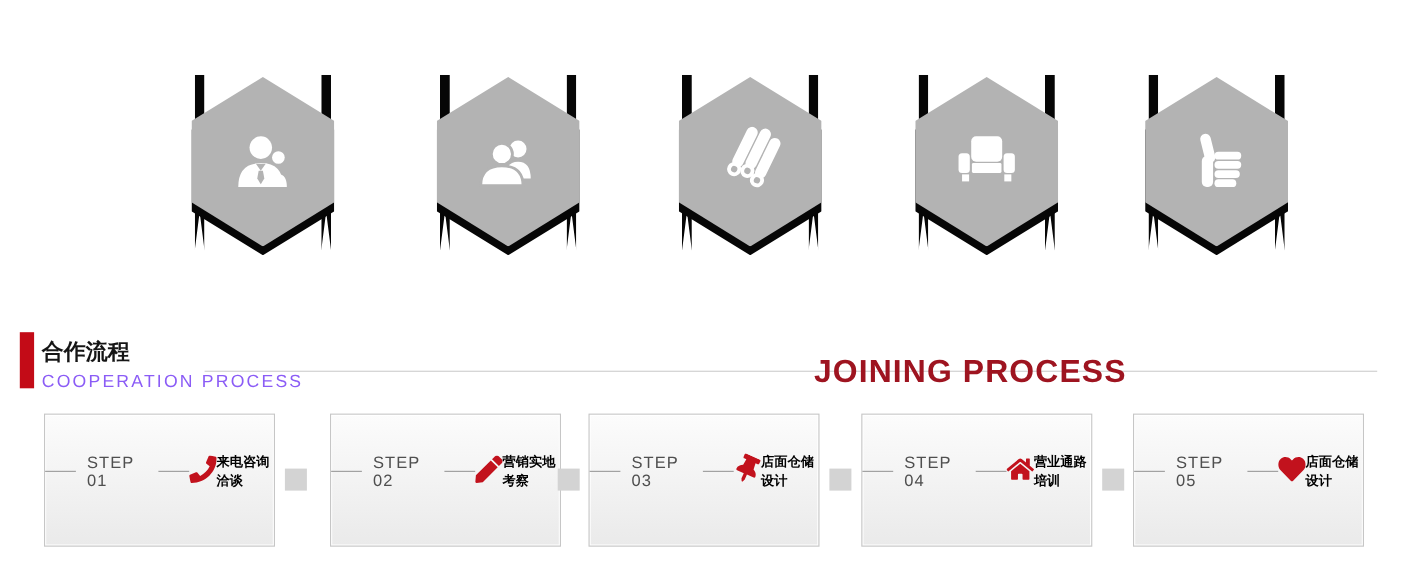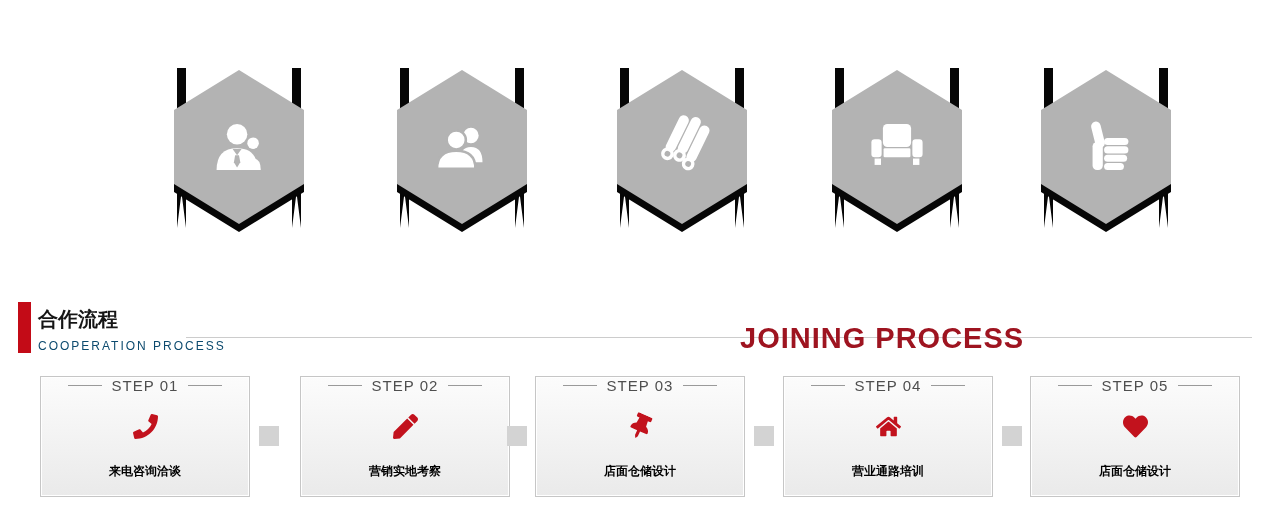--- a/index.html
+++ b/index.html
@@ -18,29 +18,29 @@
     clip-path:polygon(50% 0,100% 26%,100% 74%,50% 100%,0 74%,0 26%); }
   .hex { position:absolute; left:4px; top:4px; width:130px; height:154px; background:#b3b3b3;
     clip-path:polygon(50% 0,100% 26%,100% 74%,50% 100%,0 74%,0 26%);
     display:flex; align-items:center; justify-content:center; }
   .hex svg { width:64px; height:64px; }
 
   
   .accent-bar { position:absolute; left:18px; top:302px; width:13px; height:51px; background:#c30b17; }
   .sec-title { position:absolute; left:38px; top:306px; font-size:20px; font-weight:bold; color:#151515; }
   .sec-line { position:absolute; left:186px; top:337px; width:1066px; height:1px; background:#cccccc; }
-  .sec-sub { position:absolute; left:38px; top:339px; font-size:12px; letter-spacing:2px; color:#0c4a6e; }
+  .sec-sub { position:absolute; left:38px; top:339px; font-size:16px; letter-spacing:2px; color:#8b5cf6; }
   .sec-slogan { position:absolute; left:740px; top:322px; font-size:29px; font-weight:bold;
     letter-spacing:1px; color:#9e1420; }
 
   
   .step-card { position:absolute; top:376px; width:210px; height:121px;
     background:linear-gradient(180deg,#fcfcfc 0%,#eaeaea 100%);
     border:1px solid #c6c6c6; box-shadow:inset 0 0 0 1px #ffffff;
-    display:flex; flex-direction:column; align-items:center; justify-content:space-between;
+    display:flex; flex-direction:row; align-items:center; justify-content:space-between;
     padding:0 0 16px; }
   .step-card.c0 { left:40px; } .step-card.c1 { left:300px; } .step-card.c2 { left:535px; }
   .step-card.c3 { left:783px; } .step-card.c4 { left:1030px; }
   .step-head { display:flex; align-items:center; gap:10px; color:#4f4f4f; font-size:15px; letter-spacing:1px; }
   .step-head .rule { width:34px; height:1px; background:#9a9a9a; }
   .step-icon svg { width:25px; height:25px; fill:#c2121d; }
   .step-icon.tilt svg { transform:rotate(24deg); }
   .step-title { font-size:12px; font-weight:bold; color:#000; }
   .connector { position:absolute; top:426px; width:20px; height:20px; background:#d3d3d3; }
   .connector.k0 { left:259px; } .connector.k1 { left:507px; }

